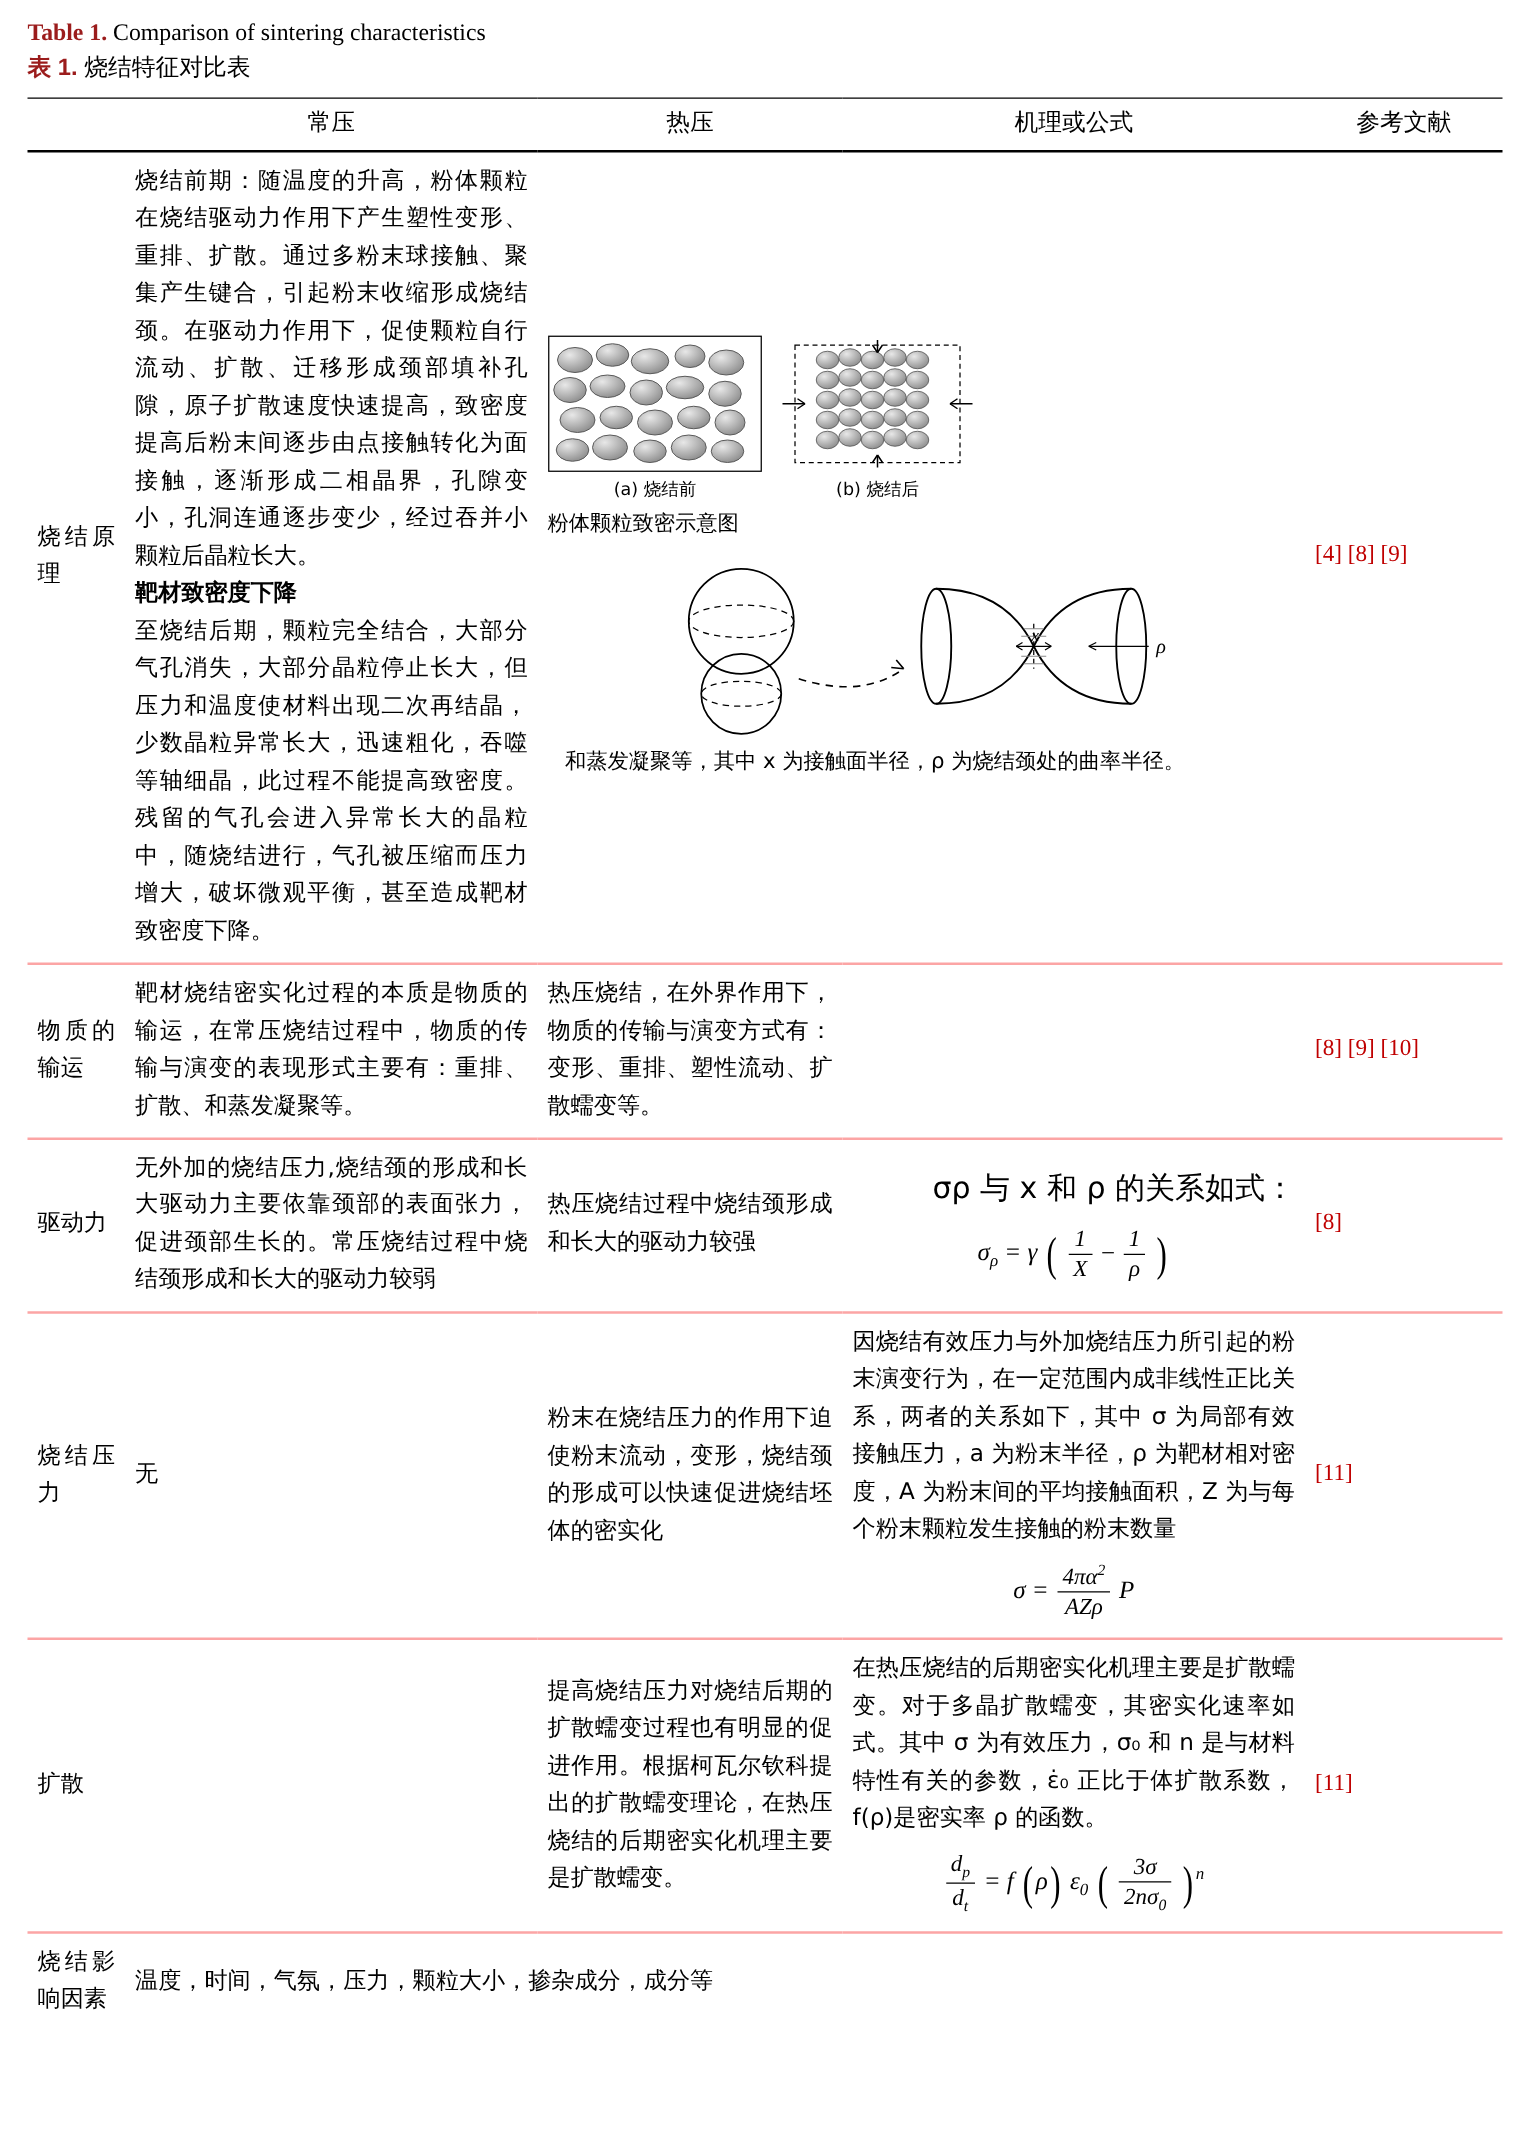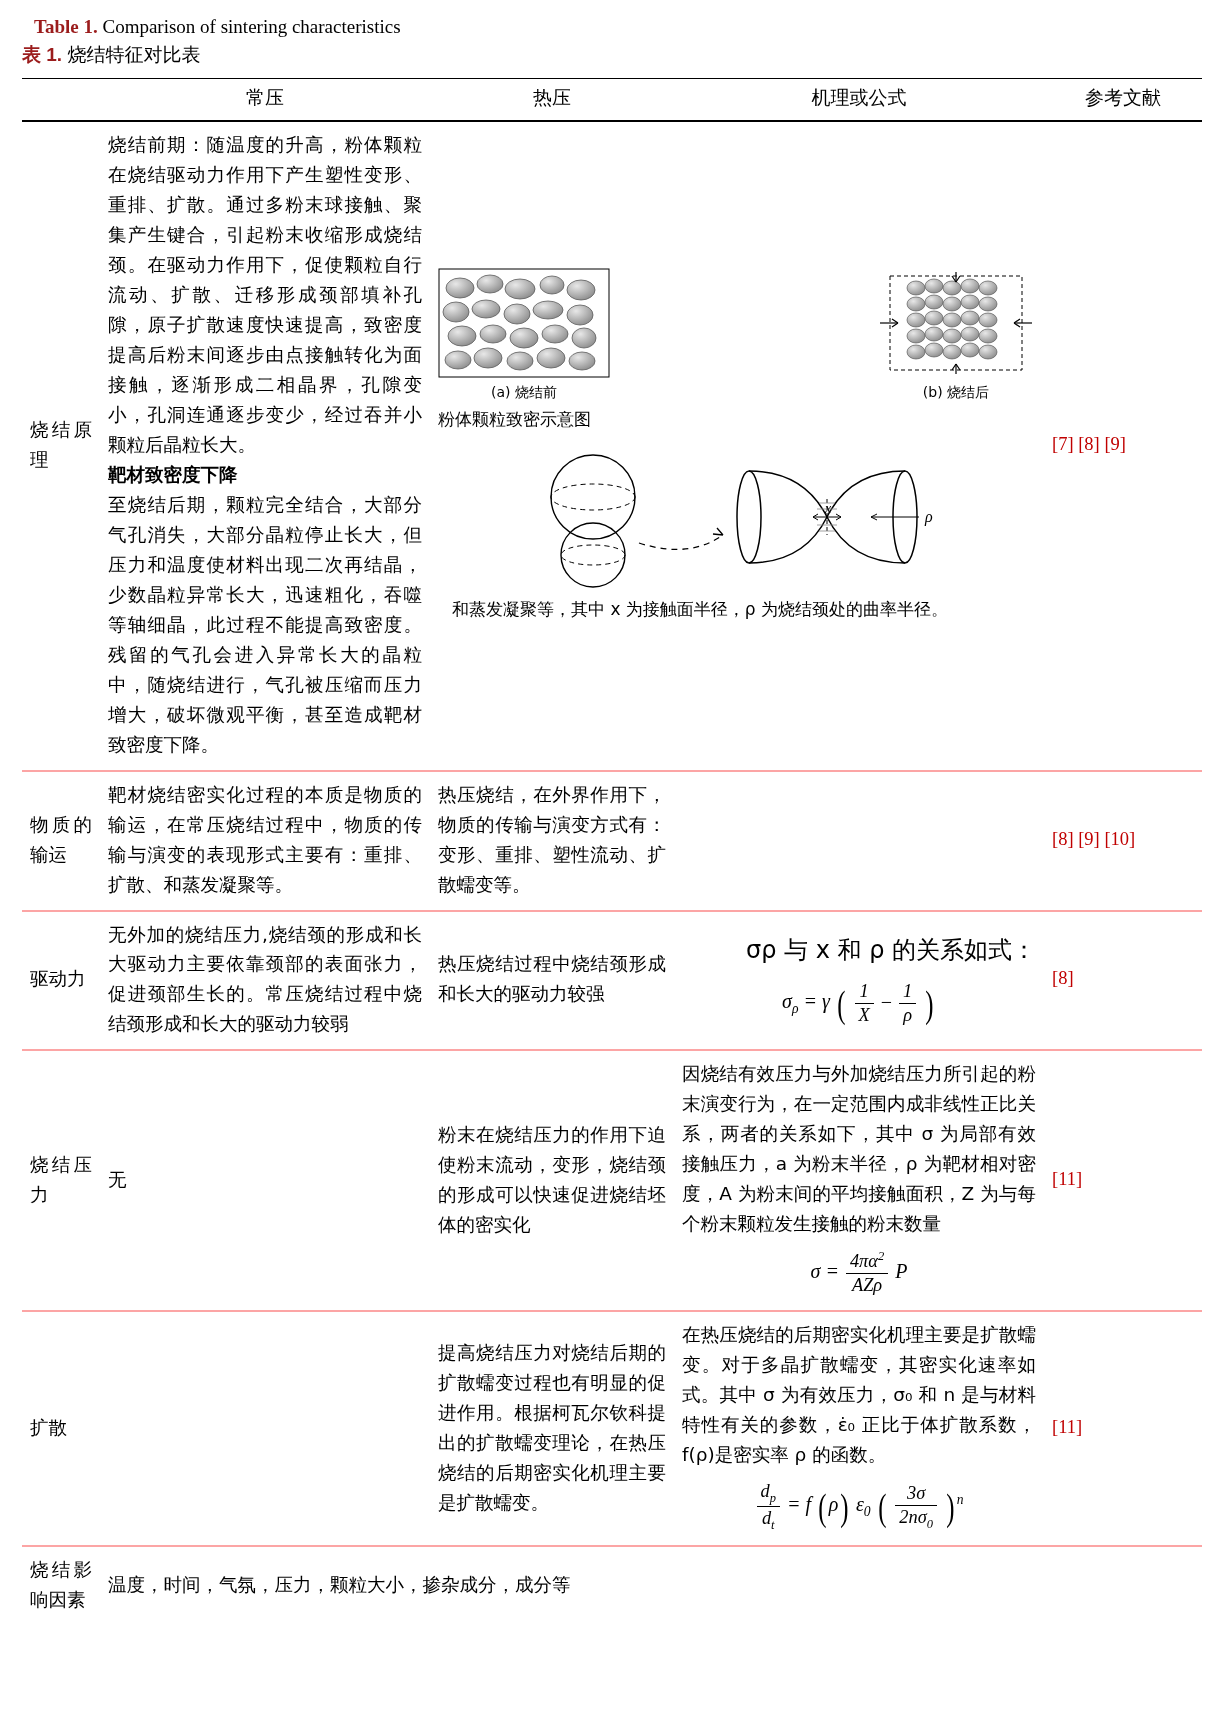--- a/index.html
+++ b/index.html
@@ -16,21 +16,20 @@
     width: 1224px;
     min-height: 1721px;
     box-sizing: border-box;
     padding: 14px 22px 10px 22px;
     position: relative;
   }
   .caption-en {
     font-size: 19px;
     line-height: 1.35;
     margin-bottom: 2px;
-    margin-left: 12px;
   }
   .caption-en .lead {
     color: #9b1c1c;
     font-weight: bold;
   }
   .caption-zh {
     font-size: 19px;
     line-height: 1.35;
     margin-bottom: 11px;
     font-family: Liberation Sans, sans-serif;
@@ -104,22 +103,22 @@
     text-align: left;
     margin-top: 4px;
   }
   .fig-caption.left {
     text-align: justify;
     text-justify: inter-ideograph;
     margin-top: 6px;
   }
   .panel-row {
     display: flex;
-    justify-content: space-between;
-    gap: 41px;
+    justify-content: flex-start;
+    gap: 12px;
     align-items: flex-end;
   }
   .panel {
     text-align: center;
   }
   .panel .panel-label {
     font-size: 14px;
     margin-top: 3px;
     font-family: "DejaVu Sans", sans-serif;
   }
@@ -325,21 +324,21 @@
               <g stroke="#000" stroke-width="1" fill="none">
                 <path d="M344 66 L392 66"></path>
                 <path d="M344 66 l6 -3 M344 66 l6 3"></path>
               </g>
               <text x="298" y="62" font-family="Liberation Serif, serif" font-style="italic" font-size="14">x</text>
               <text x="398" y="71" font-family="Liberation Serif, serif" font-style="italic" font-size="16">ρ</text>
             </svg>
             <div class="fig-caption left" style="padding:0 14px;">和蒸发凝聚等，其中 x 为接触面半径，ρ 为烧结颈处的曲率半径。</div>
           </div>
         </td>
-        <td class="ref thick-top">[7] [8] [9]</td>
+        <td class="ref thick-top">[4] [8] [9]</td>
       </tr>
 
       <tr>
         <td class="rowlabel thin-top">物质的输运</td>
         <td class="thin-top">靶材烧结密实化过程的本质是物质的输运，在常压烧结过程中，物质的传输与演变的表现形式主要有：重排、扩散、和蒸发凝聚等。</td>
         <td class="thin-top">热压烧结，在外界作用下，物质的传输与演变方式有：变形、重排、塑性流动、扩散蠕变等。</td>
         <td class="thin-top"></td>
         <td class="ref thin-top">[8] [9] [10]</td>
       </tr>
 

